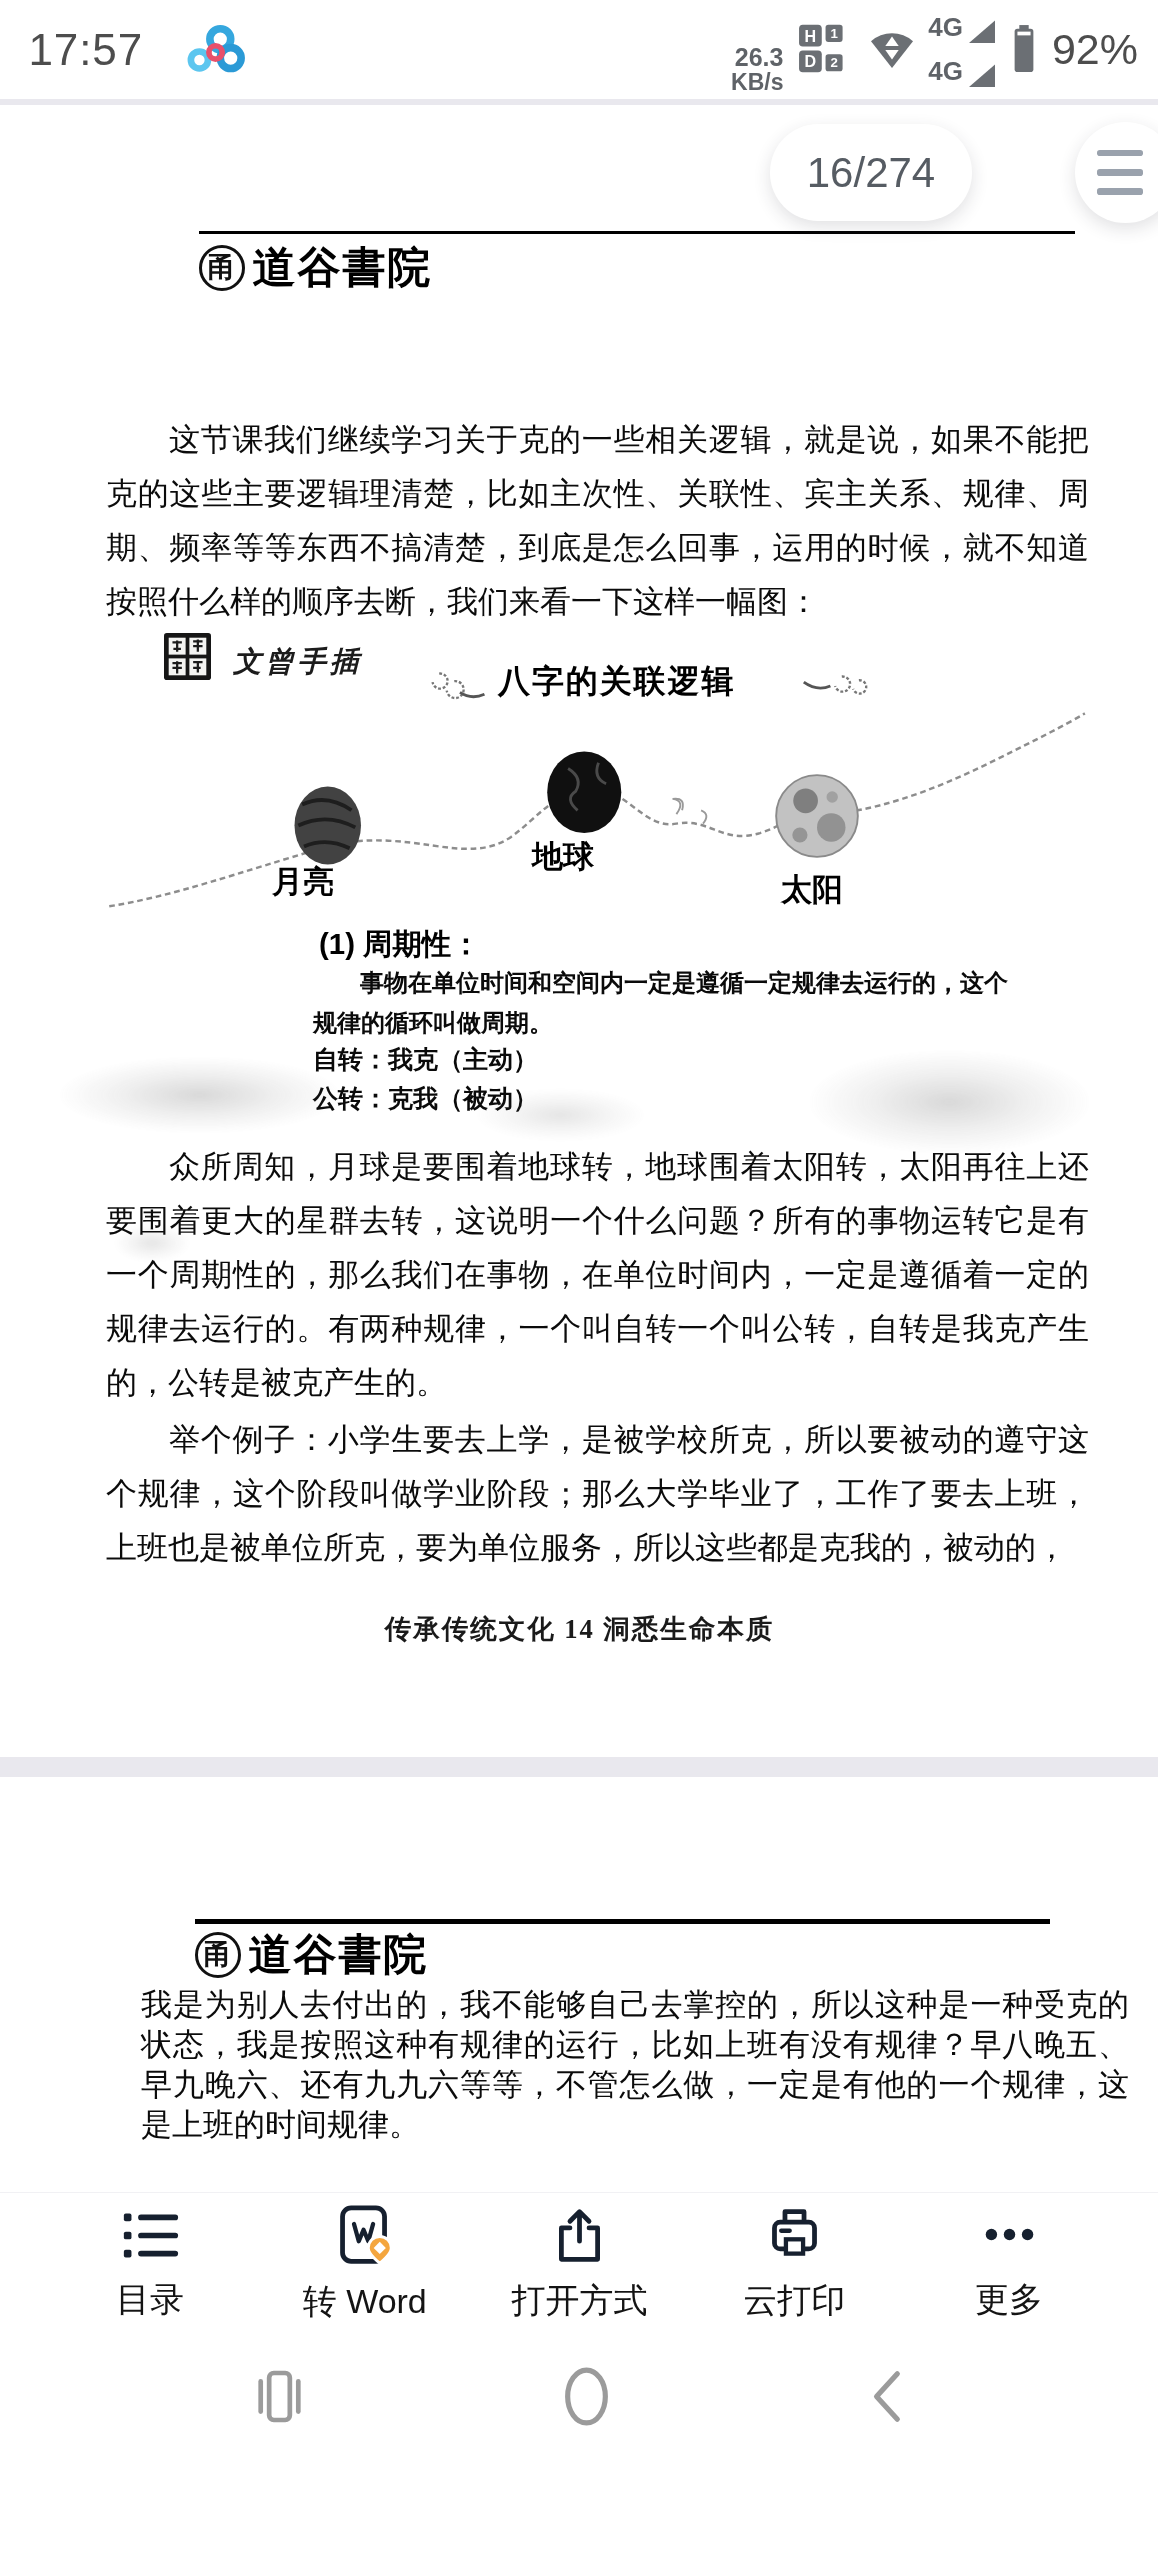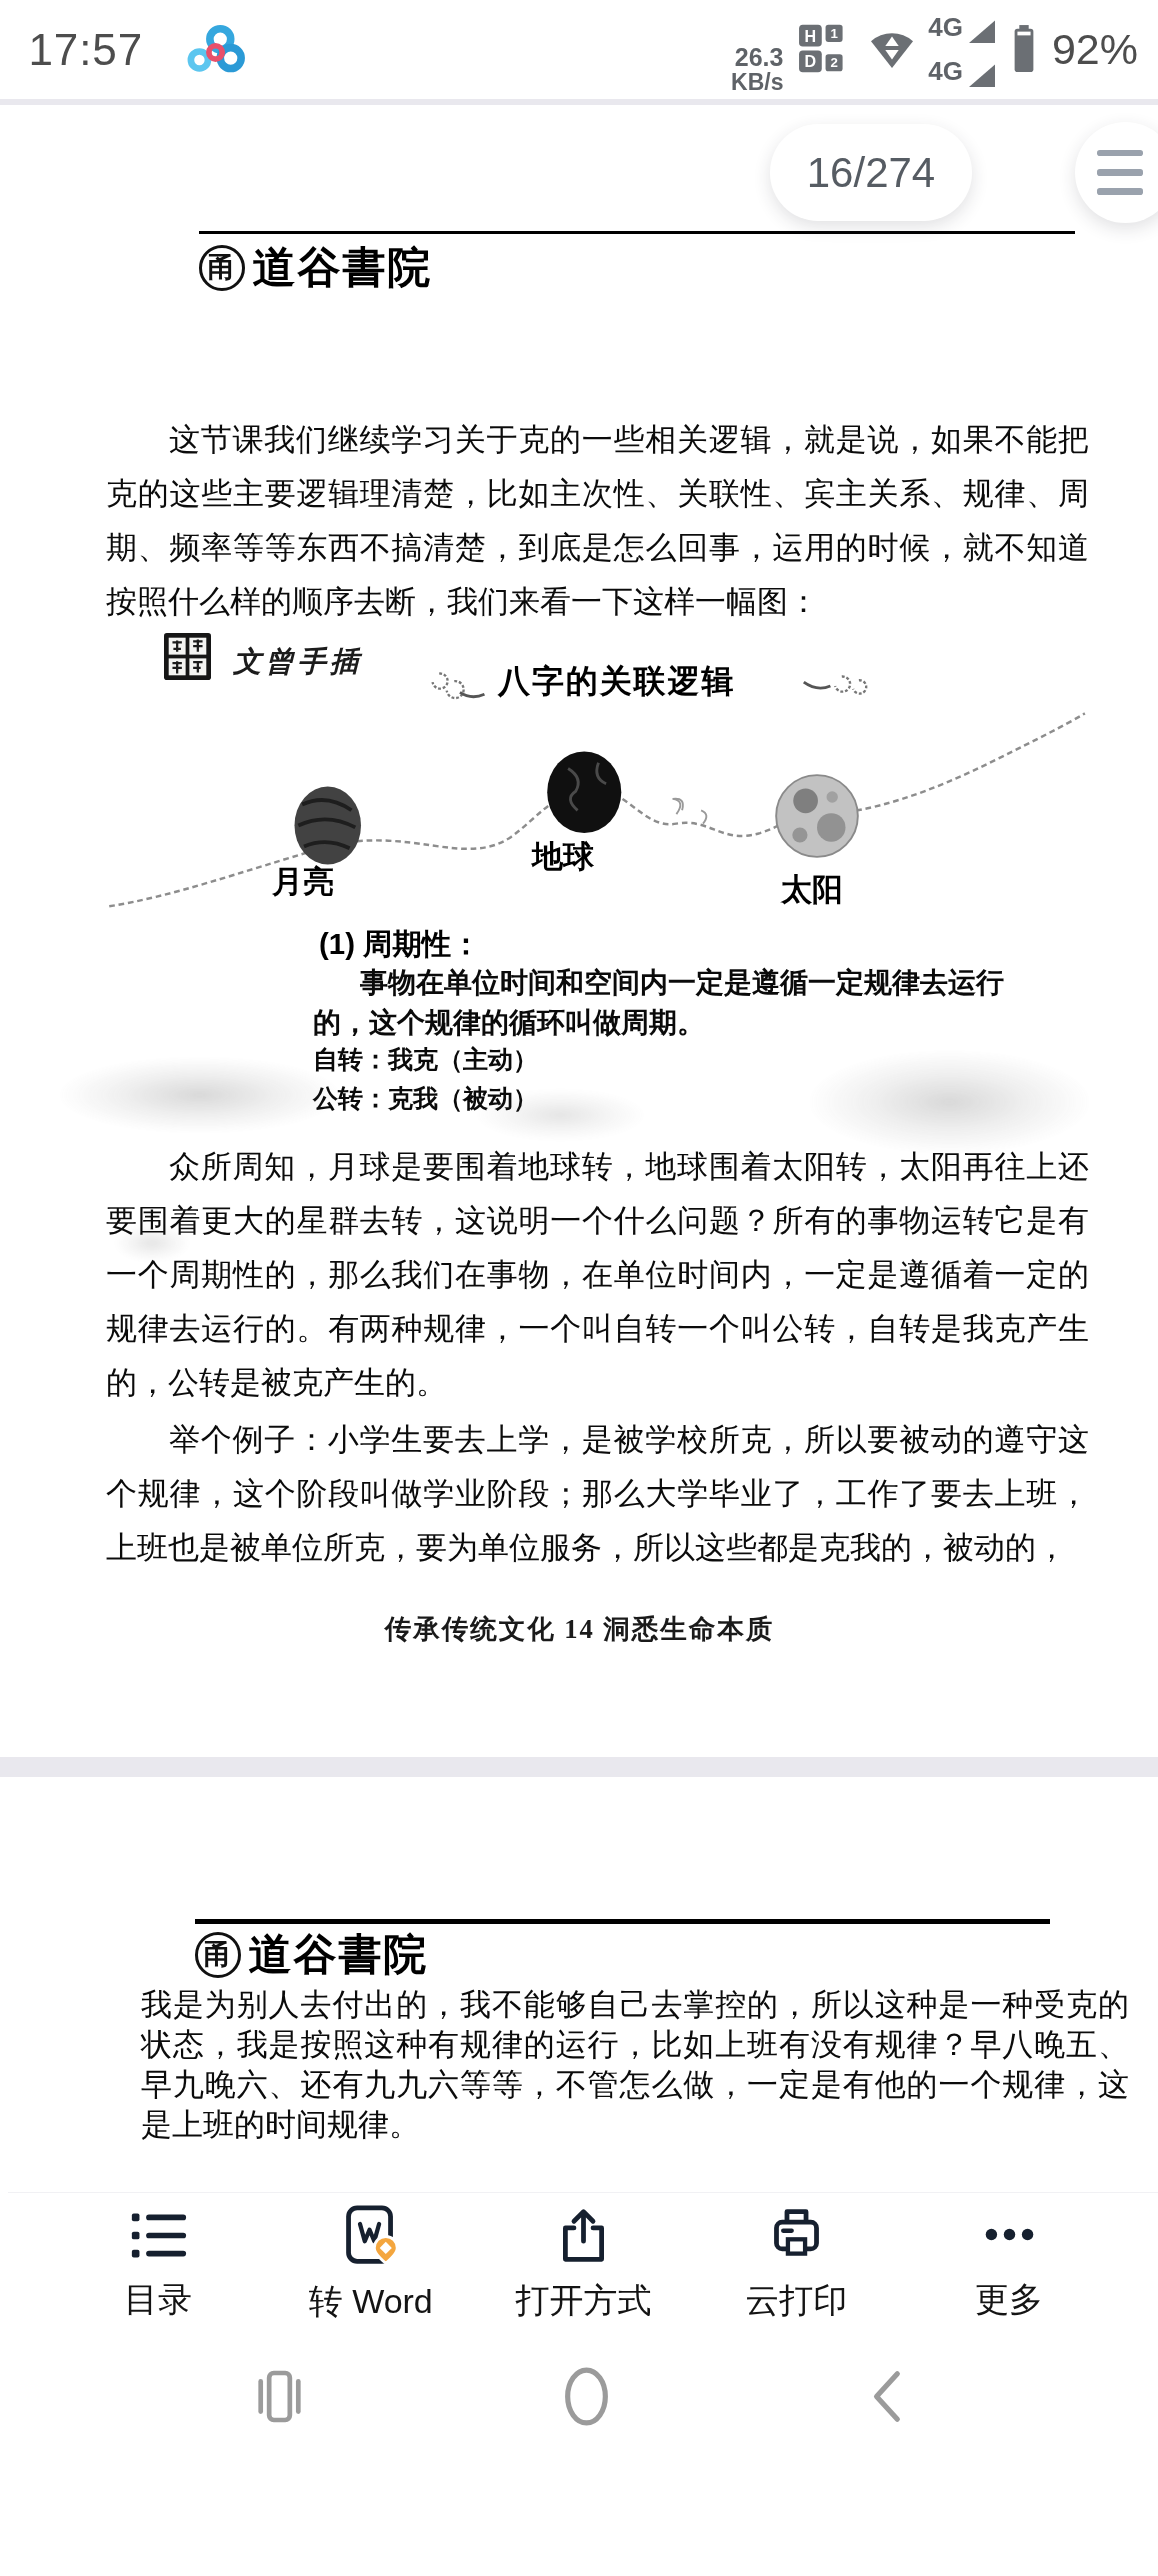--- a/index.html
+++ b/index.html
@@ -40,35 +40,35 @@
   .brand-seal { width:46px; height:46px; border:3.8px solid #111; border-radius:50%; display:flex;
                 align-items:center; justify-content:center; font-size:28.5px; font-weight:700; color:#111;
                 font-family:"Liberation Serif", serif; }
   .brand-text { font-size:43px; font-weight:800; color:#000; letter-spacing:1.9px; }
   .h1 { position:absolute; font-size:47px; font-weight:800; color:#000; letter-spacing:3.8px; }
   .para { position:absolute; width:983px; font-family:"Liberation Serif", serif; font-size:31px;
           line-height:54px; color:#0b0b0b; text-align:justify; }
   .indent { text-indent:63px; }
   .fig-label { position:absolute; font-size:31px; font-weight:800; color:#000; }
   .cap-head { position:absolute; font-size:29.4px; font-weight:800; color:#000; }
-  .cap-body { position:absolute; width:717px; font-size:28px; line-height:40px; font-weight:700;
+  .cap-body { position:absolute; width:717px; font-size:24px; line-height:40px; font-weight:700;
               color:#0a0a0a; text-indent:47px; }
   .cap-line { position:absolute; font-size:25px; font-weight:800; color:#0a0a0a; }
   .credit { position:absolute; font-size:28.5px; font-weight:700; font-style:italic; color:#1c1c1c;
             font-family:"Liberation Serif", serif; letter-spacing:3.8px; }
   .fig-title { position:absolute; font-size:32px; font-weight:800; color:#000; letter-spacing:1.9px; }
   .footer-line { position:absolute; left:0; right:0; text-align:center; font-family:"Liberation Serif", serif;
             font-size:26.6px; font-weight:700; color:#1a1a1a; letter-spacing:1.9px; }
   .noise { position:absolute; opacity:.45; filter:blur(1.9px);
            background:radial-gradient(closest-side, rgba(100,100,100,.55), rgba(120,120,120,.25) 55%, transparent); }
   .noise2 { opacity:.3; }
 
   
   .toolbar { position:relative; height:144px; background:#fff; display:flex; justify-content:space-between;
-             padding:0 55px; border-top:0.9px solid #f1f1f4;margin-left:8px; }
+             padding:0 55px; border-top:0.9px solid #f1f1f4; }
   .tool { width:190px; display:flex; flex-direction:column; align-items:center; justify-content:center; gap:9.5px; }
   .tool-label { font-size:34px; color:#141414; white-space:nowrap; }
 
   
   .navbar { position:relative; height:123px; background:#fff; display:flex; align-items:center;
             justify-content:space-between; padding:0 256px; }
 </style>
 </head>
 <body>
 

